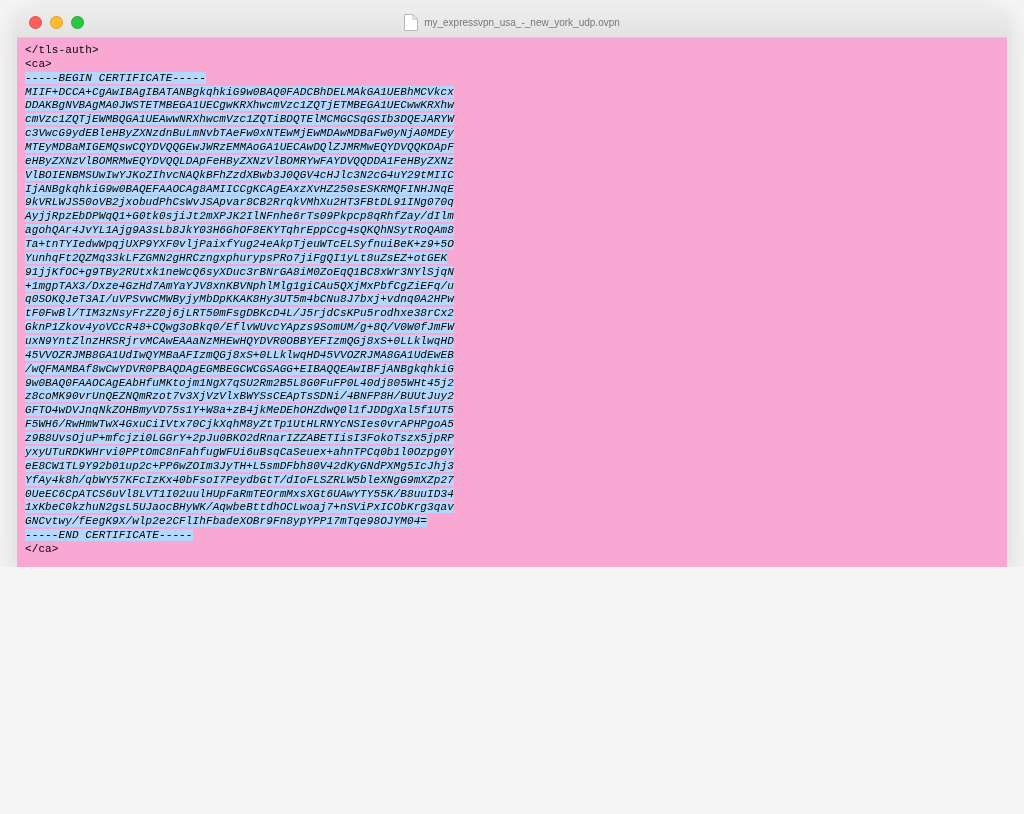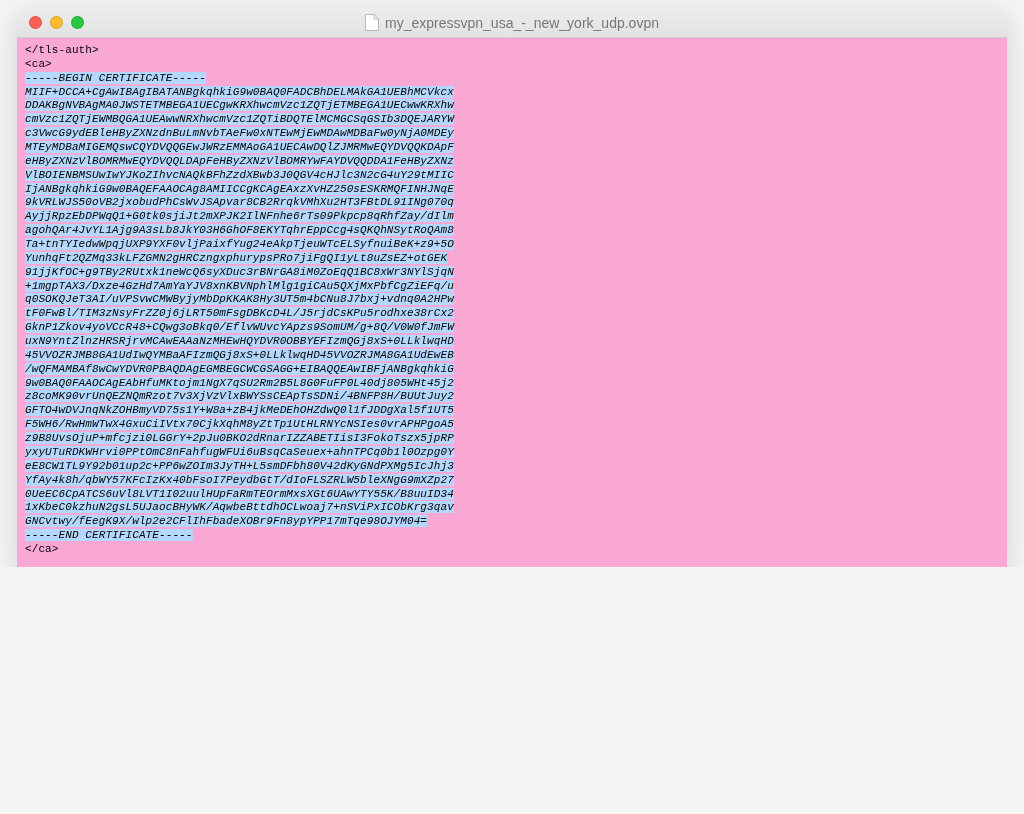--- a/index.html
+++ b/index.html
@@ -42,21 +42,21 @@
     .tl.red { background: #ff5f57; }
     .tl.yellow { background: #febc2e; }
     .tl.green { background: #28c840; }
     .title-center {
       flex: 1;
       display: flex;
       align-items: center;
       justify-content: center;
       gap: 6px;
       color: #777;
-      font-size: 14px;
+      font-size: 10px;
     }
     .doc-icon {
       width: 14px;
       height: 17px;
       position: relative;
       display: inline-block;
     }
     .doc-icon svg { width: 14px; height: 17px; display: block; }
     .content {
       background: #f9a8d4;

